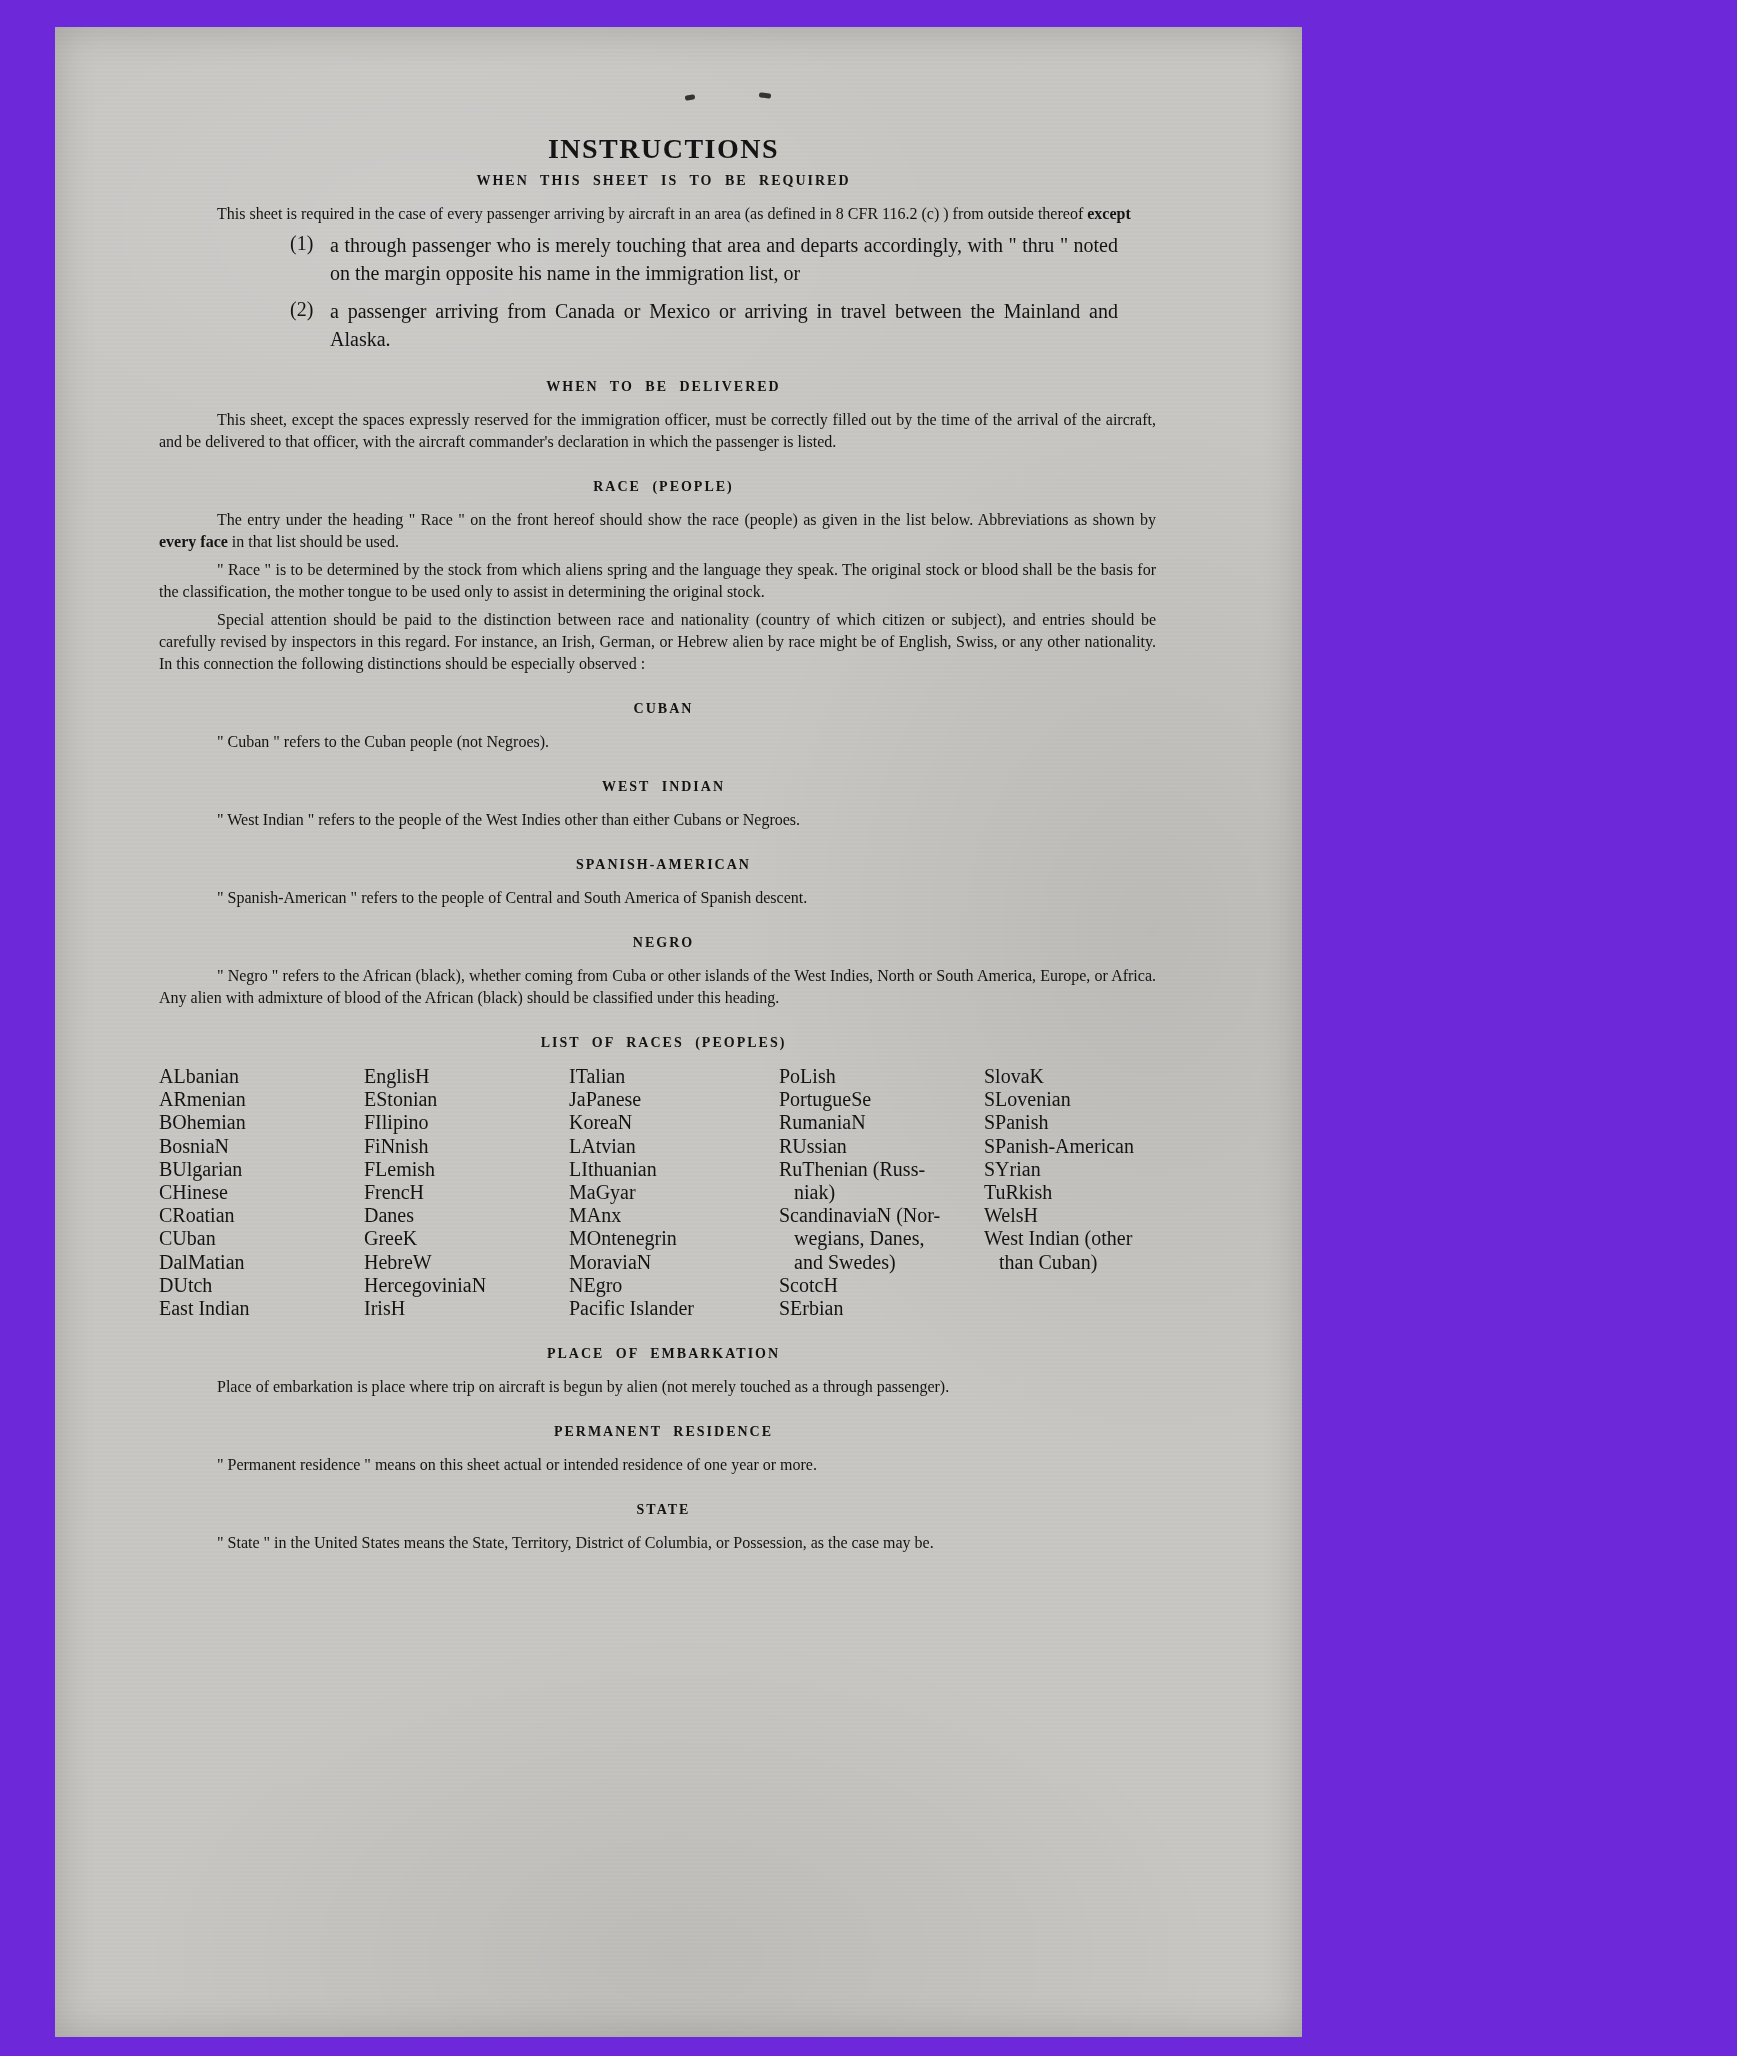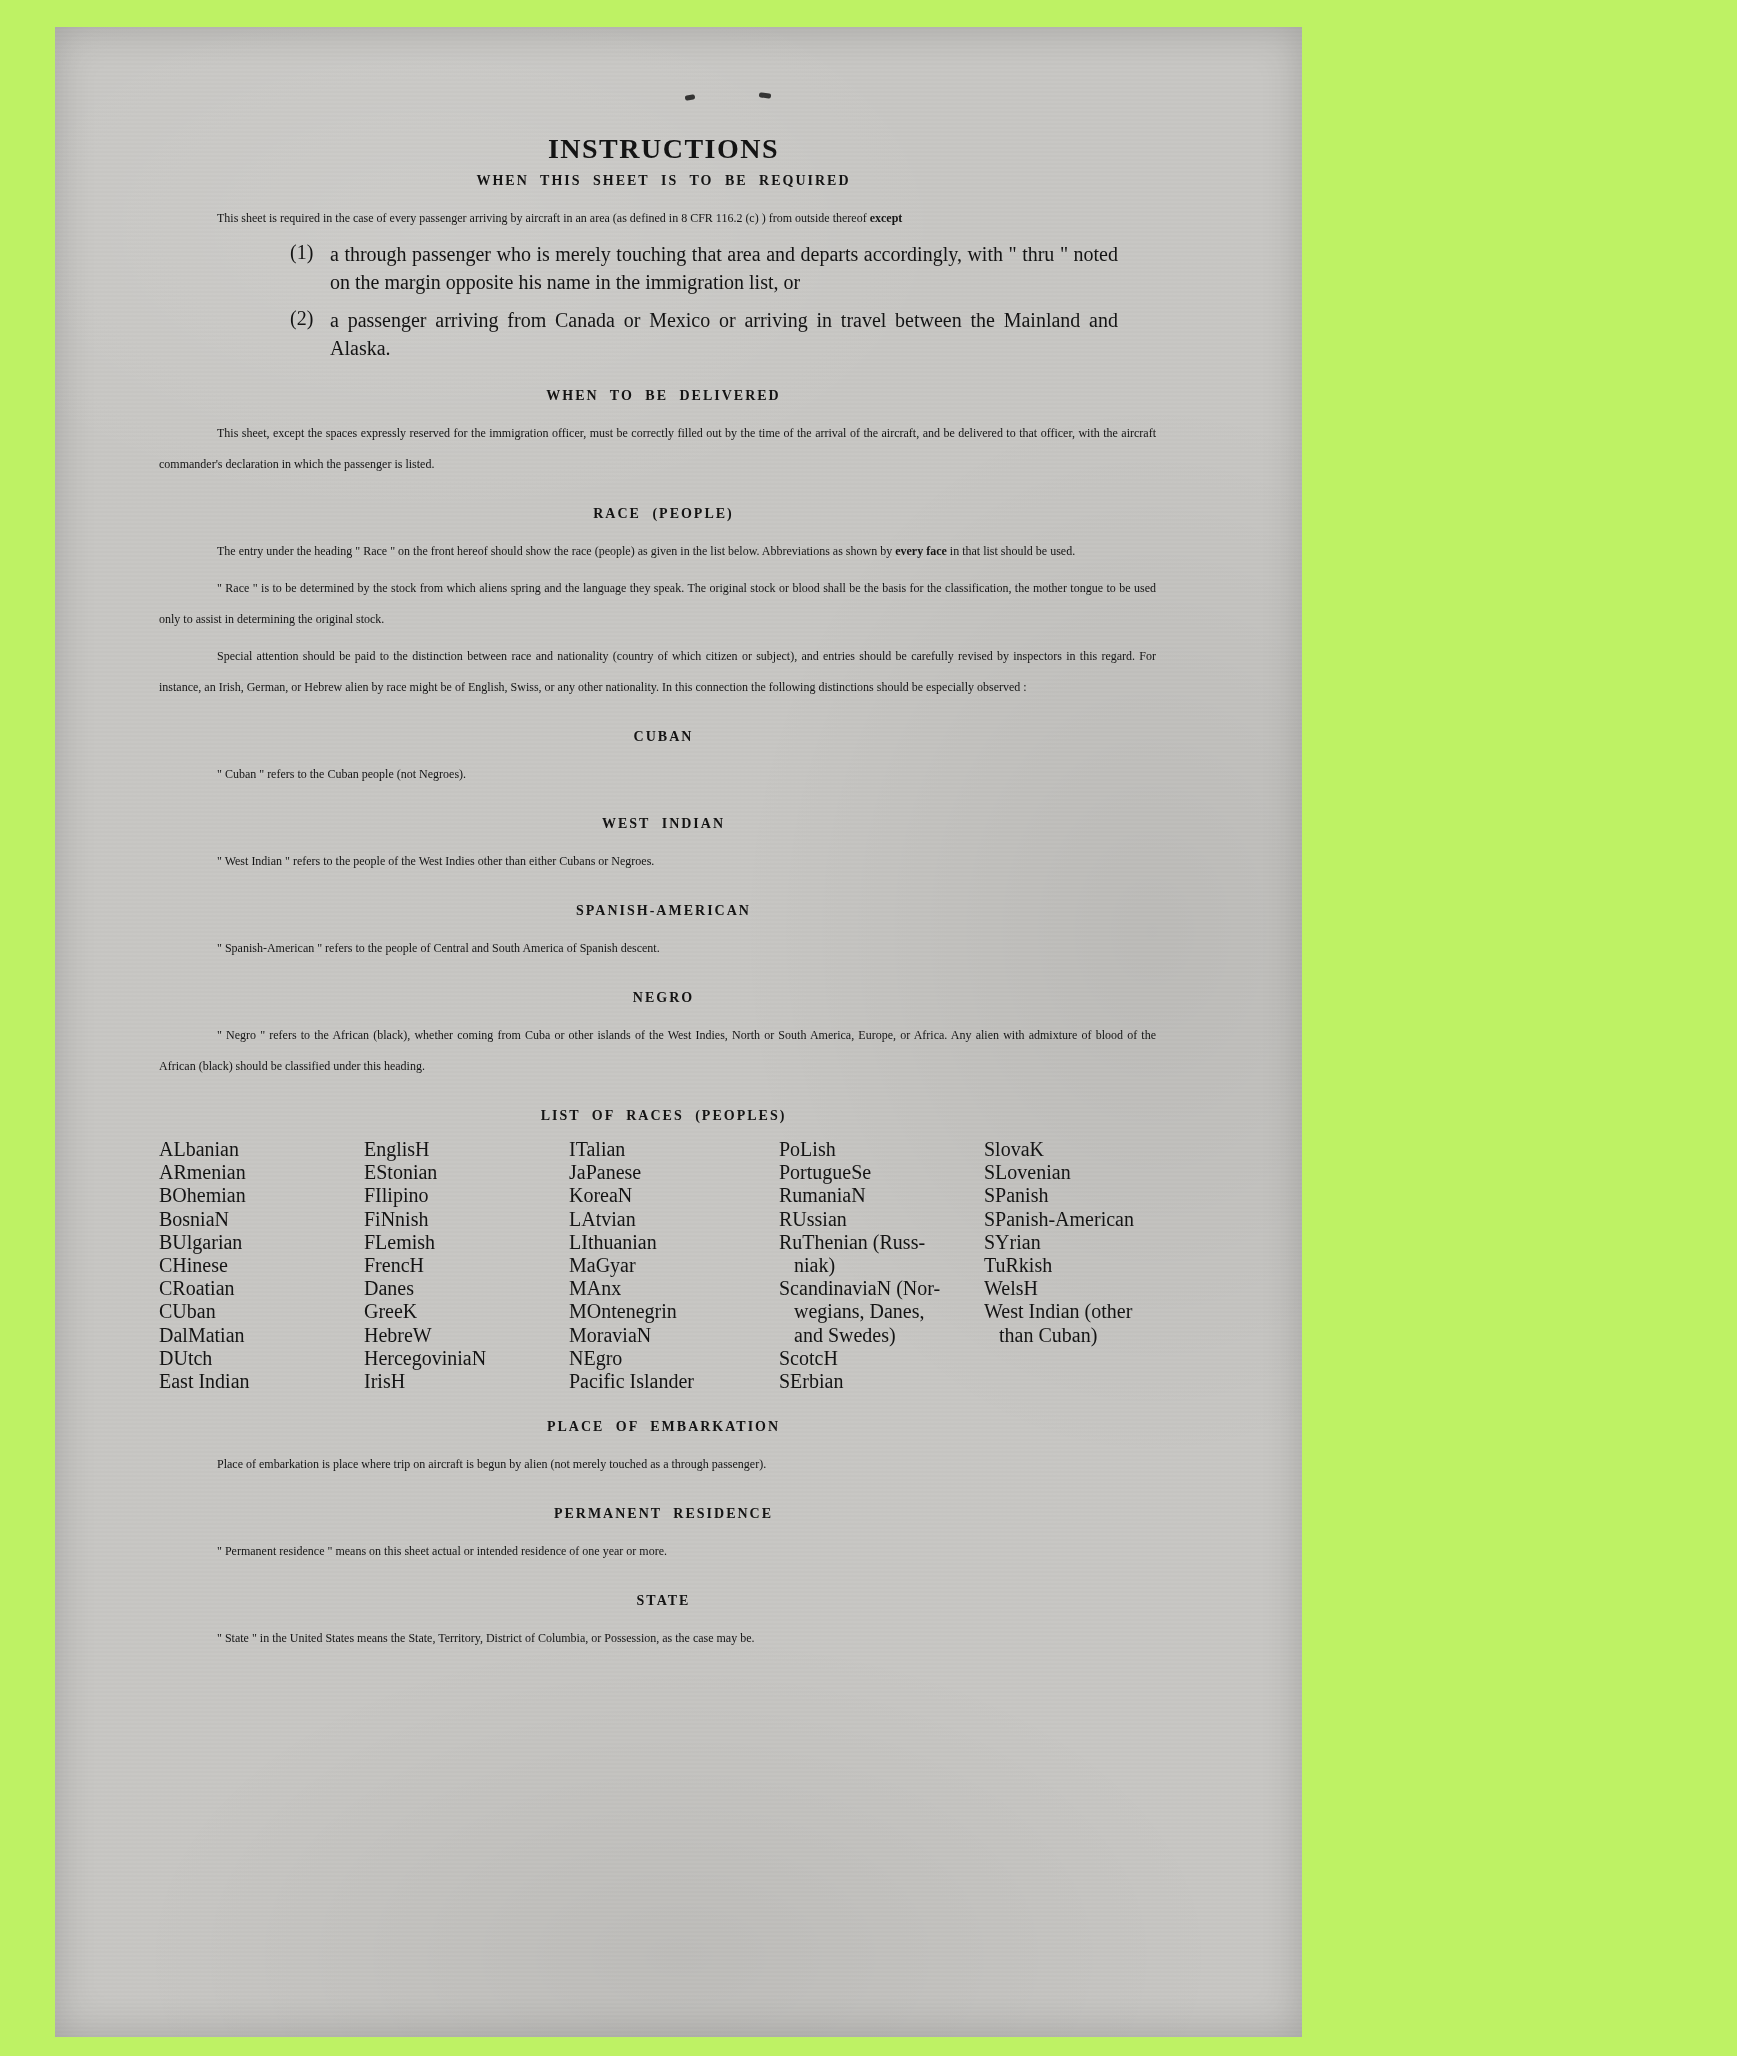--- a/index.html
+++ b/index.html
@@ -1,17 +1,17 @@
 <!DOCTYPE html>
 <html><head>
 <meta charset="utf-8">
 <style>
   html, body { margin:0; padding:0; background:#000; }
   .scan {
-    position:relative; width:1737px; height:2056px; background:#bef264; overflow:hidden;
+    position:relative; width:1737px; height:2056px; background:#6d28d9; overflow:hidden;
     font-family:"Liberation Serif","DejaVu Serif",serif; color:#141414;
   }
   .paper {
     position:absolute; left:55px; top:27px; width:1247px; height:2010px;
     background:
       repeating-linear-gradient(0deg, rgba(0,0,0,0.012) 0 2px, rgba(255,255,255,0.015) 2px 4px),
       radial-gradient(ellipse 900px 500px at 30% 10%, rgba(255,255,255,0.10), rgba(255,255,255,0) 60%),
       radial-gradient(ellipse 700px 900px at 88% 45%, rgba(0,0,0,0.06), rgba(0,0,0,0) 60%),
       radial-gradient(ellipse 1000px 600px at 50% 96%, rgba(0,0,0,0.05), rgba(0,0,0,0) 55%),
       #c7c6c3;
@@ -36,21 +36,21 @@
   .title {
     margin:0 0 6px 0; text-align:center;
     font-size:28px; font-weight:bold; letter-spacing:1.5px;
   }
   .h2 {
     margin:26px 0 14px 0; text-align:center;
     font-size:14px; font-weight:bold; letter-spacing:2px; word-spacing:6px;
   }
   .h2.tight { margin-top:8px; }
   .para {
-    margin:0 12px 6px 0; font-size:12px; line-height:31px; text-align:justify;
+    margin:0 12px 6px 0; font-size:16px; line-height:22px; text-align:justify;
   }
   .ind { text-indent:58px; }
   .numbered { display:flex; margin:4px 50px 10px 131px; }
   .num { width:40px; flex:none; font-size:20px; line-height:24.5px; }
   .numtext { flex:1; font-size:20px; line-height:28px; text-align:justify; }
 
   .races { display:flex; margin:12px 0 8px 0; }
   .race-col {
     white-space:pre-wrap; font-weight:normal; font-size:20px; line-height:23.2px;
   }

